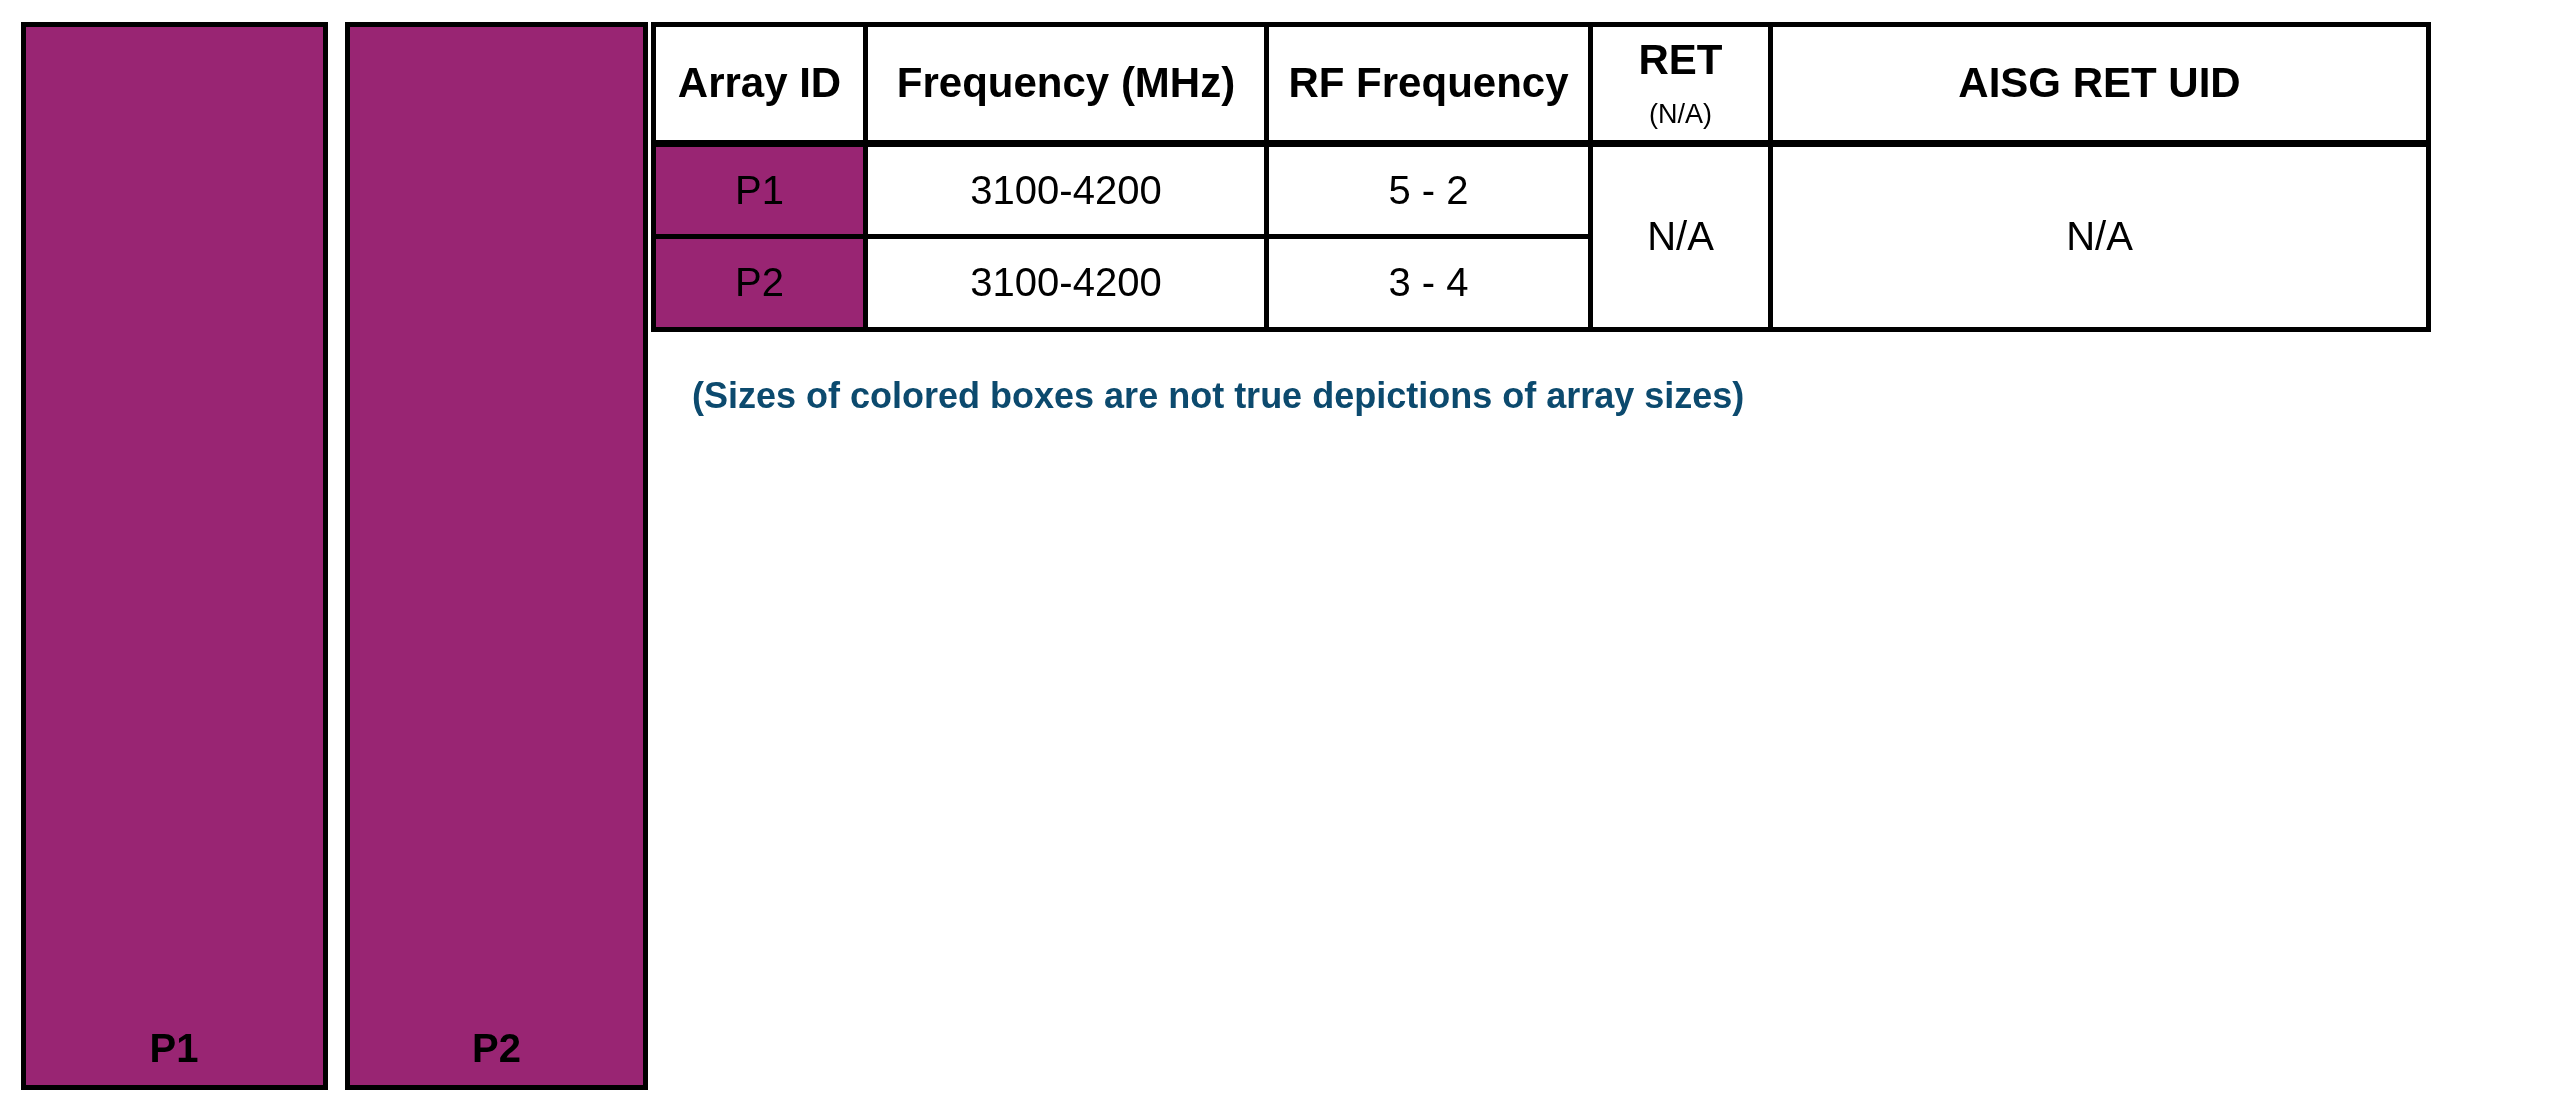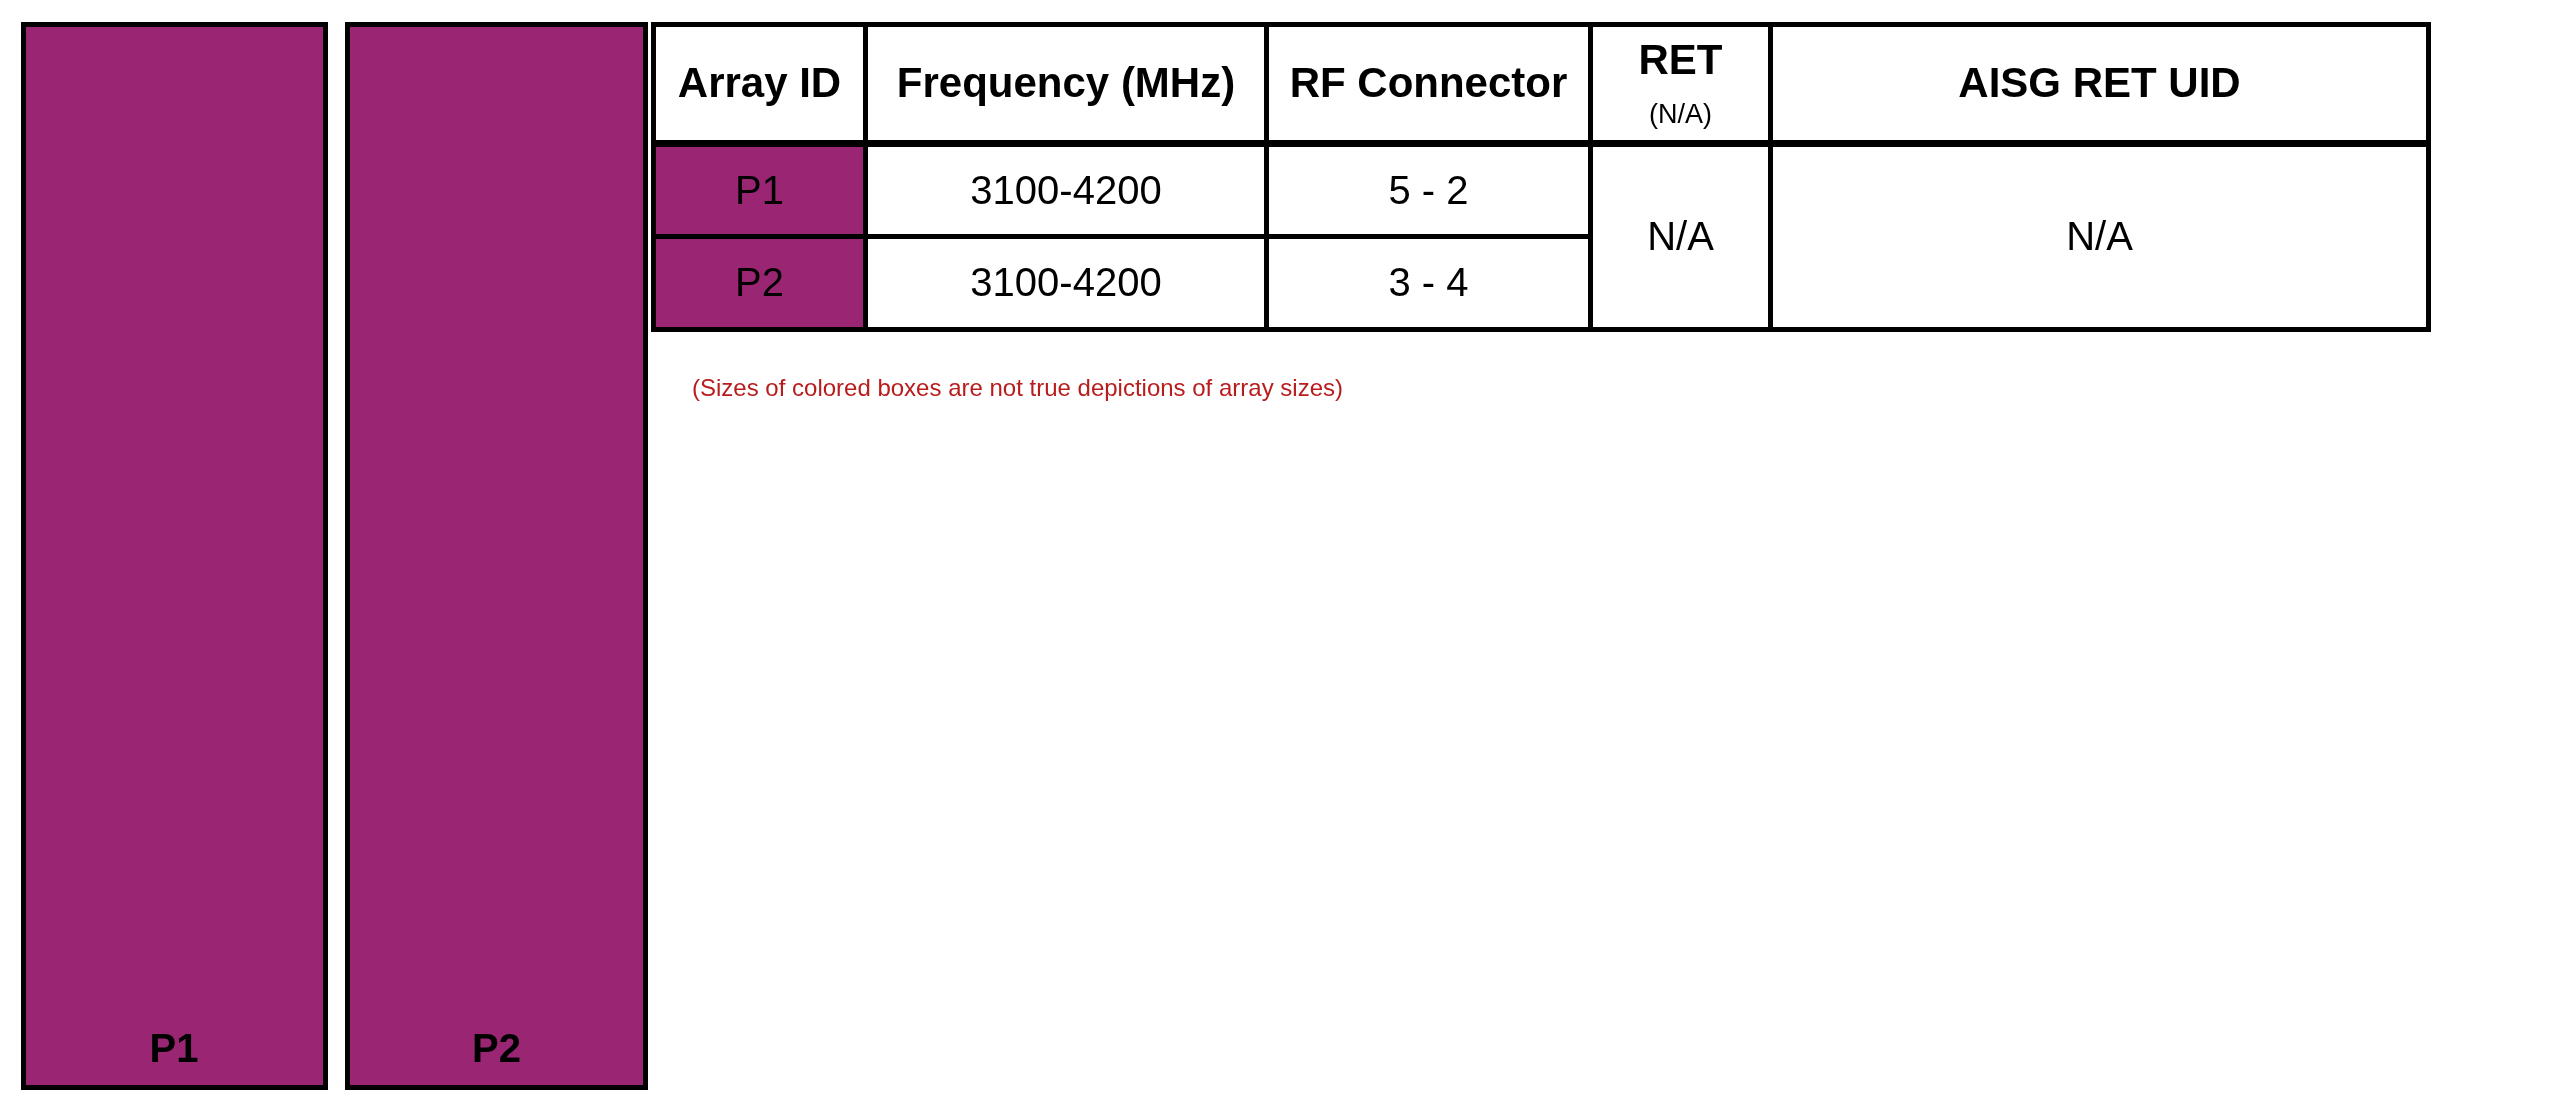--- a/index.html
+++ b/index.html
@@ -73,24 +73,24 @@
   table.spec .ret-sub {
     font-size: 27px;
     font-weight: 400;
     margin-top: 14.4px;
   }
   
   .note {
     position: absolute;
     left: 692px;
     top: 373px;
-    font-size: 24px;
-    font-weight: 400;
+    font-size: 36px;
+    font-weight: 700;
     line-height: 1.25;
-    color: #b91c1c;
+    color: #0c4a6e;
   }
 </style>
 </head>
 <body>
 
 <div class="stage">
 
   <div class="array-box" id="box-p1">
     <span class="box-label">P1</span>
   </div>
@@ -103,21 +103,21 @@
       <col style="width:212px">
       <col style="width:401px">
       <col style="width:324px">
       <col style="width:180px">
       <col style="width:658px">
     </colgroup>
     <thead>
       <tr>
         <th>Array ID</th>
         <th>Frequency (MHz)</th>
-        <th>RF Connector</th>
+        <th>RF Frequency</th>
         <th>
           <div>RET</div>
           <div class="ret-sub">(N/A)</div>
         </th>
         <th>AISG RET UID</th>
       </tr>
     </thead>
     <tbody>
       <tr>
         <td class="array-id-cell">P1</td>

